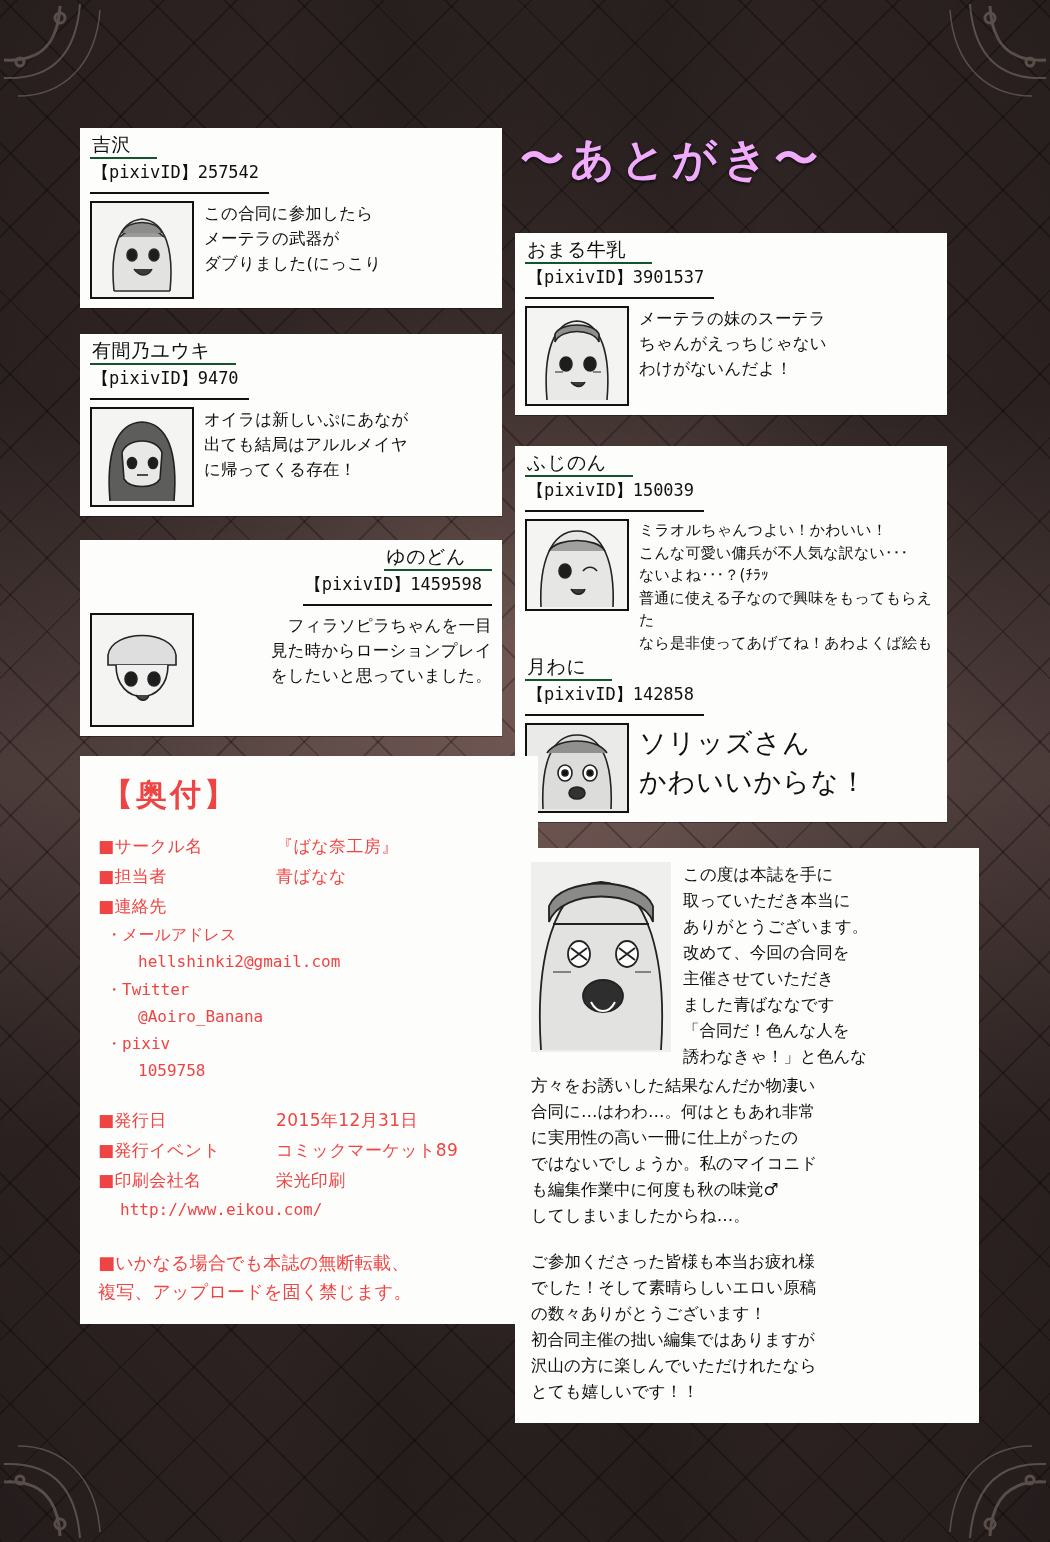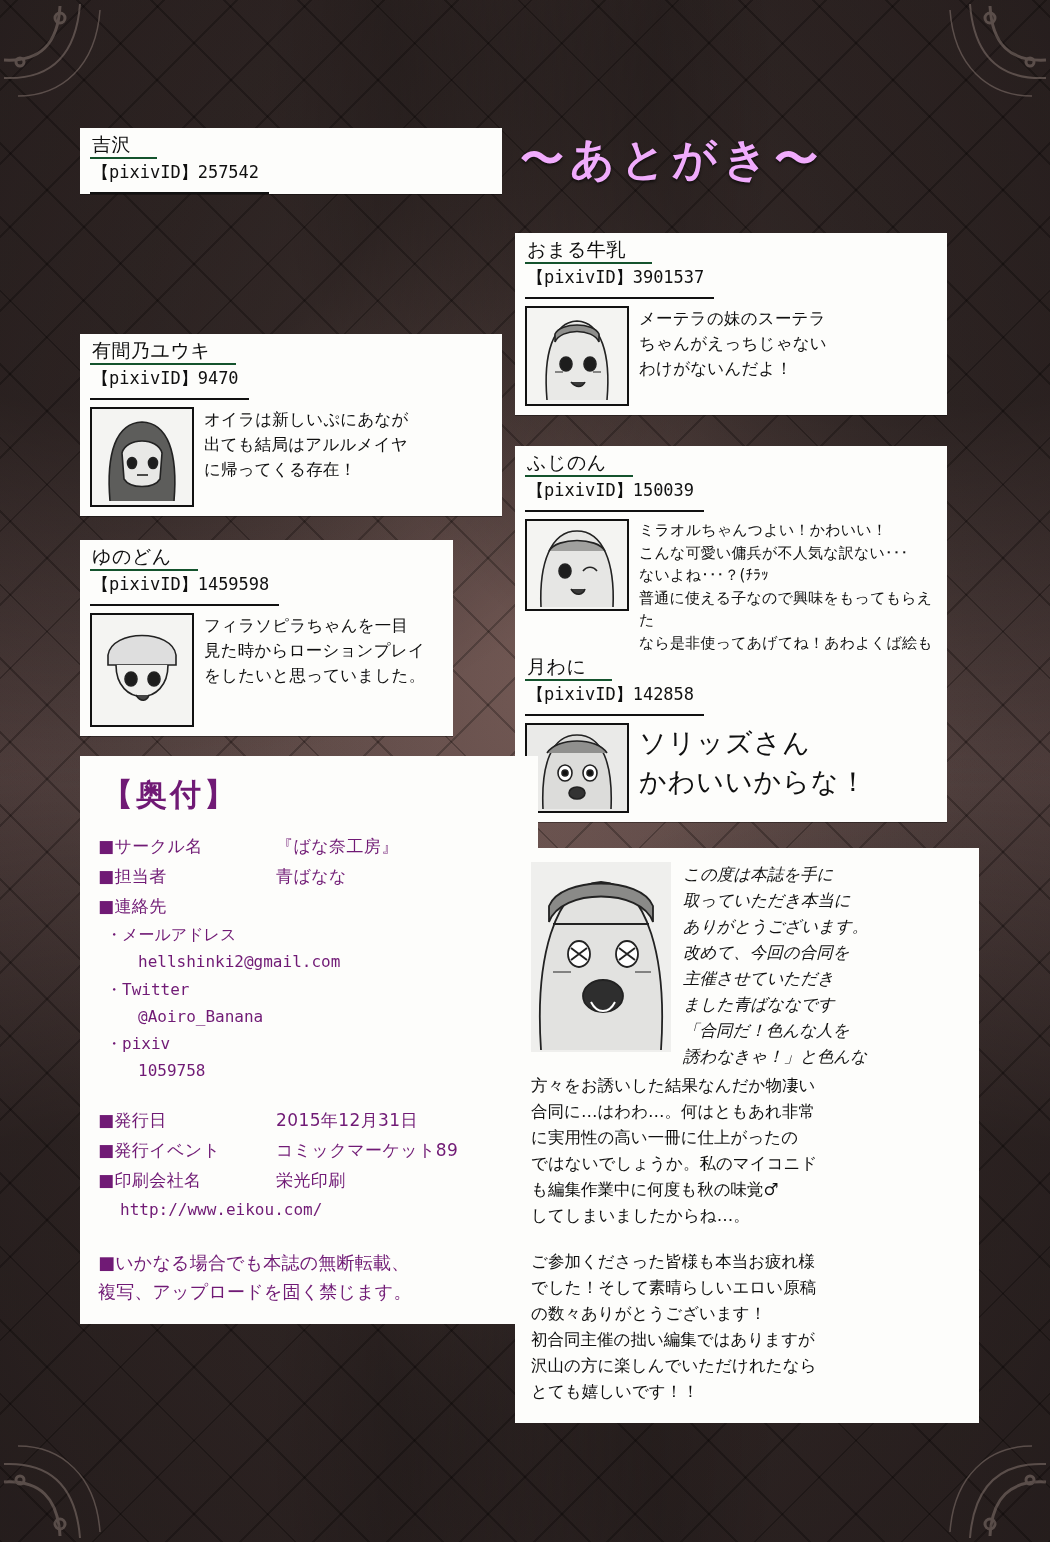--- a/index.html
+++ b/index.html
@@ -64,33 +64,33 @@
   
   .atogaki{
     position:absolute;left:520px;top:130px;width:420px;
     color:#f0abfc;font-size:44px;letter-spacing:6px;
     text-shadow:0 2px 3px rgba(0,0,0,.6);
     font-weight:bold;
     font-family:Liberation Mono, monospace;
   }
 
   
-  .colophon{position:absolute;left:80px;top:756px;width:422px;background:#fdfdfb;color:#701a75;padding:14px 18px 18px 18px;}
+  .colophon{position:absolute;left:80px;top:756px;width:422px;background:#fdfdfb;color:#ef4444;padding:14px 18px 18px 18px;}
   .colophon h2{margin:4px 0 16px 4px;font-size:31px;letter-spacing:3px;font-weight:bold;}
   .crow{display:flex;font-size:17px;line-height:1.75;letter-spacing:.4px;}
   .crow .k{width:178px;flex:0 0 178px;}
   .sub{font-size:16px;line-height:1.7;margin-left:8px;}
   .mono{font-family:"DejaVu Sans Mono","Liberation Mono",monospace;font-size:16px;letter-spacing:0;}
   .ind{margin-left:40px;}
   .gap{height:22px;}
   .notice{font-size:18px;line-height:1.6;margin-top:26px;letter-spacing:.2px;white-space:pre-line;}
 
   
   .after{position:absolute;left:515px;top:848px;width:432px;background:#fdfdfb;color:#101010;padding:14px 16px 18px 16px;}
-  .after-top{display:flex;gap:12px;font-style:italic;}
+  .after-top{display:flex;gap:12px;}
   .after-pic{flex:0 0 auto;width:140px;height:190px;border:0;overflow:hidden;background:#f2f2f0;}
   .after-pic svg{width:100%;height:100%;display:block;}
   .after-txt{flex:1 1 auto;font-size:16.5px;line-height:1.58;white-space:pre-line;}
   .after-rest{font-size:16.5px;line-height:1.58;white-space:pre-line;margin-top:2px;}
   .after-rest2{font-size:16.5px;line-height:1.58;white-space:pre-line;margin-top:20px;}
 </style>
 </head>
 <body>
 
 <div class="bg"></div>
@@ -142,20 +142,39 @@
 
 <div class="page">
 
   <div class="atogaki">〜あとがき〜</div>
 
   <div class="panel" style="left:80px;top:128px;width:422px;">
     <div class="hdr">
       <div class="name">吉沢</div><br>
       <div class="pid"><span>【pixivID】</span><span>257542</span></div>
     </div>
+    <div class="body">
+      <div class="thumb" style="width:100px;height:94px;">
+        <svg viewBox="0 0 100 94">
+            <rect width="100" height="94" fill="#f4f4f2"></rect>
+          <g stroke="#2a2a2a" fill="none" stroke-width="1.6">
+            <path d="M22 88 C18 48 26 18 50 16 C74 18 82 48 78 88" fill="#e2e2e0"></path>
+            <path d="M28 34 C36 24 64 24 72 34" fill="#9a9a98"></path>
+            <path d="M30 30 C34 16 66 16 70 30" fill="#8d8d8b"></path>
+            <ellipse cx="40" cy="52" rx="5" ry="6" fill="#1d1d1d"></ellipse>
+            <ellipse cx="62" cy="52" rx="5" ry="6" fill="#1d1d1d"></ellipse>
+            <path d="M42 66 C48 74 56 74 60 66" fill="#3a3a3a"></path>
+            <path d="M22 88 H78"></path>
+          </g>
+        </svg>
+      </div>
+      <div class="cmt">この合同に参加したら
+メーテラの武器が
+ダブりました(にっこり</div>
+    </div>
   </div>
 
   <div class="panel" style="left:80px;top:334px;width:422px;">
     <div class="hdr">
       <div class="name">有間乃ユウキ</div><br>
       <div class="pid"><span>【pixivID】</span><span>9470</span></div>
     </div>
     <div class="body">
       <div class="thumb" style="width:100px;height:96px;">
         <svg viewBox="0 0 100 96">
@@ -168,21 +187,21 @@
             <path d="M45 66 H56"></path>
           </g>
         </svg>
       </div>
       <div class="cmt">オイラは新しいぷにあなが
 出ても結局はアルルメイヤ
 に帰ってくる存在！</div>
     </div>
   </div>
 
-  <div class="panel" style="left:80px;top:540px;width:373px;">
+  <div class="panel" style="left:80px;top:540px;width:422px;text-align:right;">
     <div class="hdr">
       <div class="name">ゆのどん</div><br>
       <div class="pid"><span>【pixivID】</span><span>1459598</span></div>
     </div>
     <div class="body">
       <div class="thumb" style="width:100px;height:110px;">
         <svg viewBox="0 0 100 110">
             <rect width="100" height="110" fill="#f4f4f2"></rect>
           <g stroke="#222" fill="none" stroke-width="1.6">
             <path d="M16 40 C20 14 80 14 84 40 L84 50 L16 50 Z" fill="#dedede"></path>

